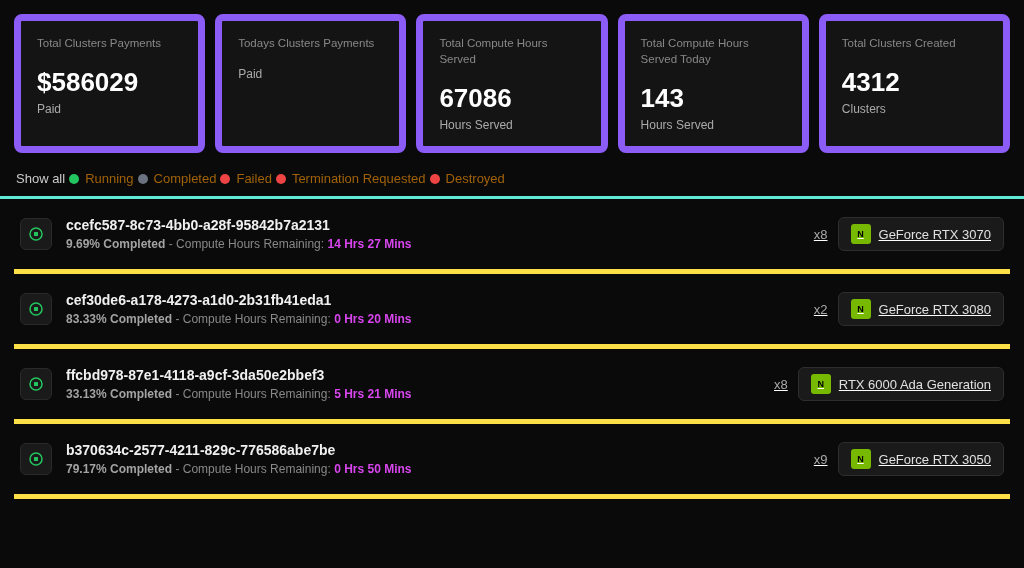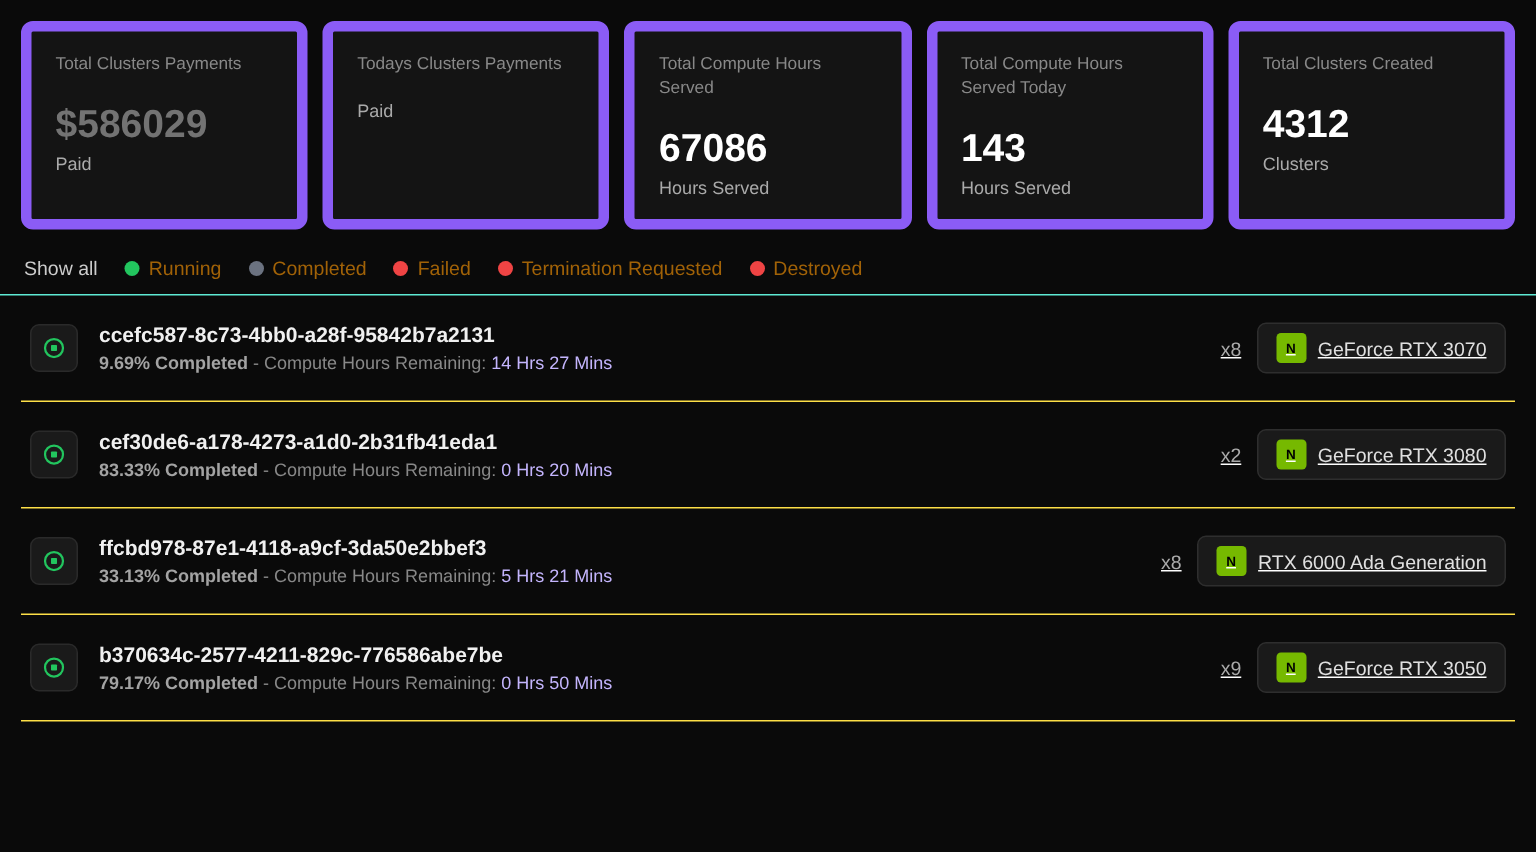--- a/index.html
+++ b/index.html
@@ -29,38 +29,38 @@
     }
     .stat-card .stat-title {
       color: #888;
       font-size: 11.5px;
       margin-bottom: 16px;
       line-height: 1.4;
     }
     .stat-card .stat-value {
       font-size: 26px;
       font-weight: 700;
-      color: #737373;
+      color: #ffffff;
       margin-bottom: 4px;
     }
     .stat-card .stat-value.white {
       color: #ffffff;
     }
     .stat-card .stat-sub {
       font-size: 12px;
       color: #aaa;
       font-weight: 500;
     }
 
     
     .filter-row {
       display: flex;
-      gap: 18px;
+      gap: 4px;
       padding: 8px 16px 10px 16px;
-      border-bottom: 1px solid #5eead4;
+      border-bottom: 3px solid #5eead4;
     }
     .filter-row .show-all {
       color: #ccc;
       font-size: 13px;
       cursor: pointer;
       font-weight: 500;
     }
     .filter-item {
       display: flex;
       align-items: center;
@@ -78,21 +78,21 @@
 
     
     .cluster-list {
       padding: 0 14px;
     }
     .cluster-row {
       display: flex;
       align-items: center;
       justify-content: space-between;
       padding: 18px 6px;
-      border-bottom: 1px solid #fde047;
+      border-bottom: 5px solid #fde047;
     }
     .cluster-left {
       display: flex;
       align-items: center;
       gap: 14px;
     }
     .cluster-icon {
       width: 32px;
       height: 32px;
       background: #1a1a1a;
@@ -117,22 +117,22 @@
     }
     .cluster-meta {
       font-size: 12px;
       color: #888;
     }
     .cluster-meta .pct {
       color: #a3a3a3;
       font-weight: 700;
     }
     .cluster-meta .hours {
-      font-weight: 400;
-      color: #c4b5fd;
+      font-weight: 700;
+      color: #d946ef;
     }
 
     .cluster-right {
       display: flex;
       align-items: center;
       gap: 10px;
       flex-shrink: 0;
       text-decoration: underline;
     }
     .gpu-count {

